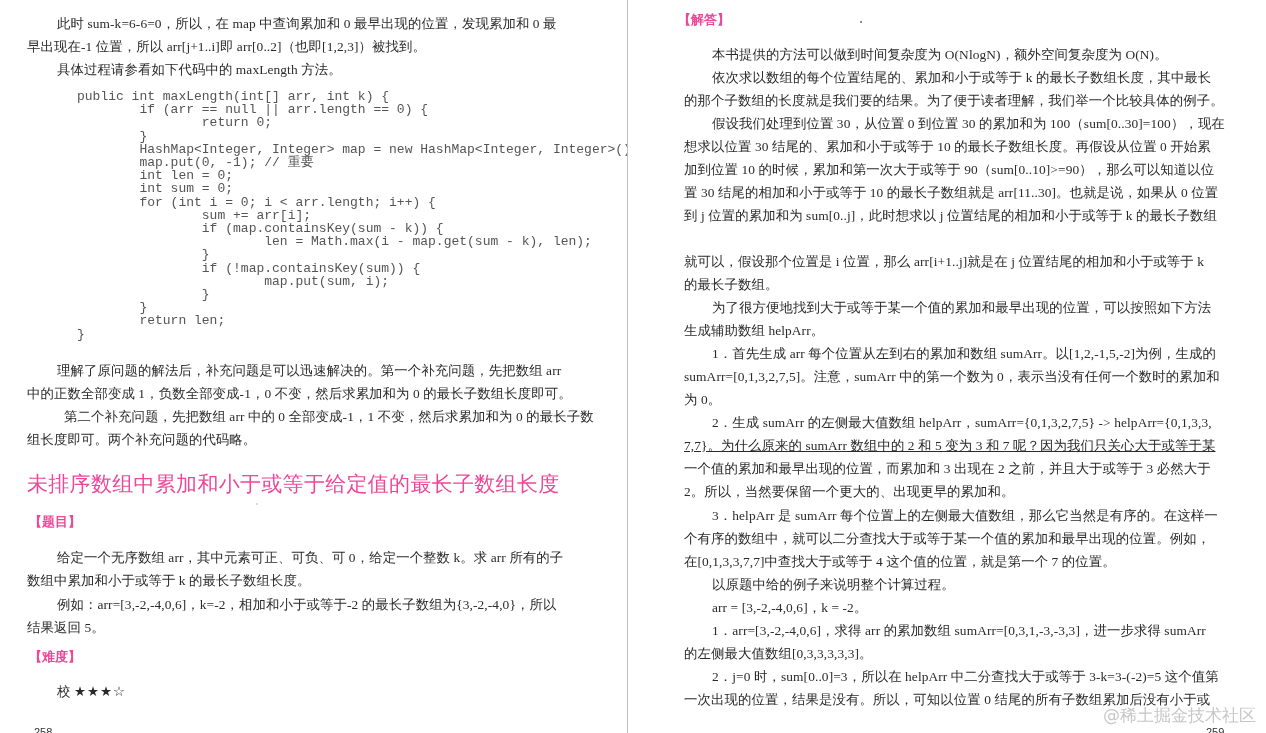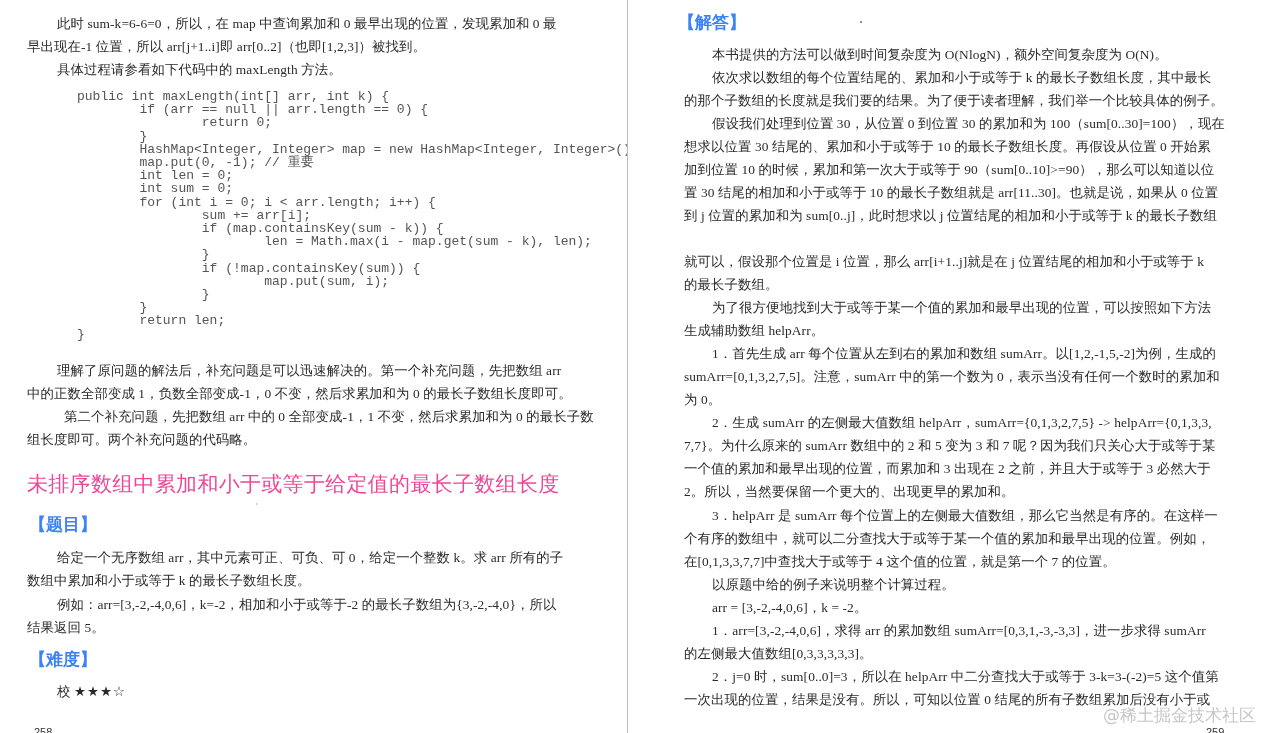--- a/index.html
+++ b/index.html
@@ -8,21 +8,21 @@
   .page { position: absolute; top: 0; height: 733px; overflow: hidden; }
   .page-left { left: 0; width: 627px; }
   .page-right { left: 628px; width: 638px; }
   .divider { position: absolute; left: 627px; top: 0; width: 1px; height: 733px; background: #bdbdbd; }
   .p { position: absolute; font-size: 13.4px; line-height: 23.2px; letter-spacing: 0.1px; white-space: nowrap; }
   .code { position: absolute; left: 77px; top: 90px; font-family: "Liberation Mono", "DejaVu Sans Mono", monospace;
           font-size: 13px; line-height: 13.2px; color: #555; white-space: pre; }
   .h1 { position: absolute; left: 27px; top: 470px; font-family: "DejaVu Sans", "Liberation Sans", sans-serif;
         font-size: 21px; font-weight: normal; color: #ec4899; white-space: nowrap; letter-spacing: 0.3px; }
   .h2 { position: absolute; font-family: "DejaVu Sans", "Liberation Sans", sans-serif; font-weight: bold;
-        font-size: 17px; color: #3b82f6; white-space: nowrap; }
+        font-size: 13px; color: #ec4899; white-space: nowrap; }
   .pnum { position: absolute; font-family: "Liberation Sans", sans-serif; font-size: 11px; color: #333; }
   .watermark { position: absolute; right: 10px; top: 704px; font-family: "DejaVu Sans", sans-serif;
                font-size: 17px; color: #c7c7c7; white-space: nowrap; }
   .dot { position: absolute; width: 2px; height: 2px; background: #666; border-radius: 1px; }
   .stars { letter-spacing: 1px; }
 </style>
 </head>
 <body>
 
 <div class="page page-left">
@@ -89,21 +89,21 @@
   <div class="p" style="left:56px;top:181px;">置 30 结尾的相加和小于或等于 10 的最长子数组就是 arr[11..30]。也就是说，如果从 0 位置</div>
   <div class="p" style="left:56px;top:204px;">到 j 位置的累加和为 sum[0..j]，此时想求以 j 位置结尾的相加和小于或等于 k 的最长子数组</div>
   <div class="p" style="left:56px;top:250px;">就可以，假设那个位置是 i 位置，那么 arr[i+1..j]就是在 j 位置结尾的相加和小于或等于 k</div>
   <div class="p" style="left:56px;top:273px;">的最长子数组。</div>
   <div class="p" style="left:84px;top:296px;">为了很方便地找到大于或等于某一个值的累加和最早出现的位置，可以按照如下方法</div>
   <div class="p" style="left:56px;top:319px;">生成辅助数组 helpArr。</div>
   <div class="p" style="left:84px;top:342px;">1．首先生成 arr 每个位置从左到右的累加和数组 sumArr。以[1,2,-1,5,-2]为例，生成的</div>
   <div class="p" style="left:56px;top:365px;">sumArr=[0,1,3,2,7,5]。注意，sumArr 中的第一个数为 0，表示当没有任何一个数时的累加和</div>
   <div class="p" style="left:56px;top:388px;">为 0。</div>
   <div class="p" style="left:84px;top:411px;">2．生成 sumArr 的左侧最大值数组 helpArr，sumArr={0,1,3,2,7,5} -&gt; helpArr={0,1,3,3,</div>
-  <div class="p" style="left:56px;top:434px;">7,7}。为什么原来的 sumArr 数组中的 2 和 5 变为 3 和 7 呢？因为我们只关心大于或等于某</div>
+  <div class="p" style="left:56px;top:434px;text-decoration:underline;">7,7}。为什么原来的 sumArr 数组中的 2 和 5 变为 3 和 7 呢？因为我们只关心大于或等于某</div>
   <div class="p" style="left:56px;top:457px;">一个值的累加和最早出现的位置，而累加和 3 出现在 2 之前，并且大于或等于 3 必然大于</div>
   <div class="p" style="left:56px;top:480px;">2。所以，当然要保留一个更大的、出现更早的累加和。</div>
   <div class="p" style="left:84px;top:504px;">3．helpArr 是 sumArr 每个位置上的左侧最大值数组，那么它当然是有序的。在这样一</div>
   <div class="p" style="left:56px;top:527px;">个有序的数组中，就可以二分查找大于或等于某一个值的累加和最早出现的位置。例如，</div>
   <div class="p" style="left:56px;top:550px;">在[0,1,3,3,7,7]中查找大于或等于 4 这个值的位置，就是第一个 7 的位置。</div>
   <div class="p" style="left:84px;top:573px;">以原题中给的例子来说明整个计算过程。</div>
   <div class="p" style="left:84px;top:596px;">arr = [3,-2,-4,0,6]，k = -2。</div>
   <div class="p" style="left:84px;top:619px;">1．arr=[3,-2,-4,0,6]，求得 arr 的累加数组 sumArr=[0,3,1,-3,-3,3]，进一步求得 sumArr</div>
   <div class="p" style="left:56px;top:642px;">的左侧最大值数组[0,3,3,3,3,3]。</div>
   <div class="p" style="left:84px;top:665px;">2．j=0 时，sum[0..0]=3，所以在 helpArr 中二分查找大于或等于 3-k=3-(-2)=5 这个值第</div>

